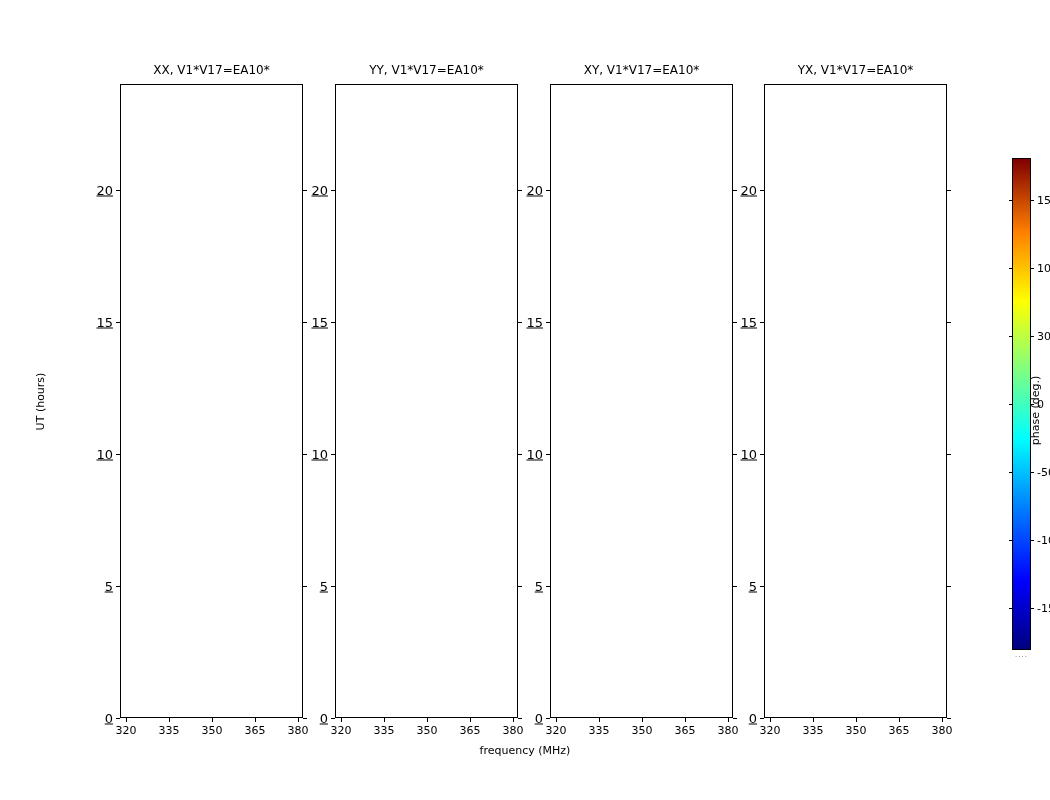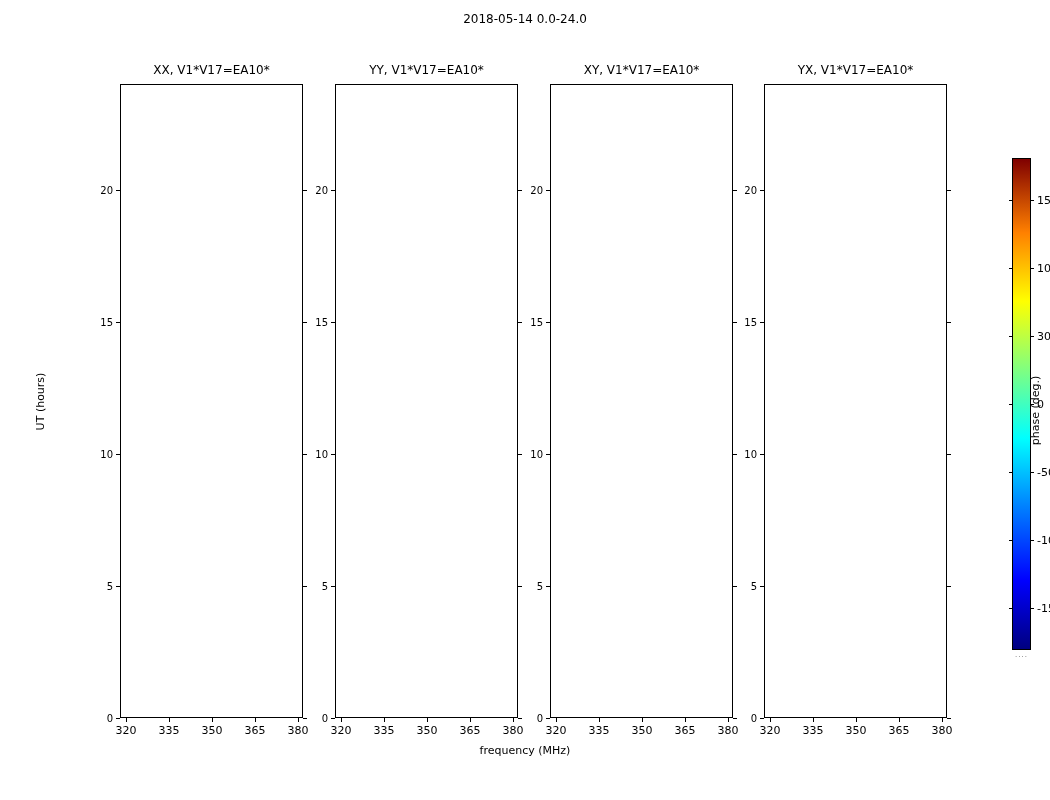--- a/index.html
+++ b/index.html
@@ -67,22 +67,23 @@
     right: -4px;
     width: 4px;
     height: 1px;
     background: #000;
   }
   .ylabel-txt {
     position: absolute;
     right: 100%;
     margin-right: 7px;
     transform: translateY(-50%);
-    font-size: 10px;
-    white-space: nowrap;
+    font-size: 13px;
+    white-space: nowrap;
+    text-decoration: underline;
   }
   .xtick {
     position: absolute;
     bottom: -4px;
     width: 1px;
     height: 4px;
     background: #000;
   }
   .xlabel-txt {
     position: absolute;
@@ -163,21 +164,20 @@
     font-size: 7px;
     letter-spacing: 1px;
     color: #555;
   }
 </style>
 </head>
 <body>
 
 <div class="figure">
 
-  <div class="suptitle">2018-05-14 0.0-24.0</div>
 
   <div class="panel" style="left:120px;">
     <div class="title">XX, V1*V17=EA10*</div>
     <div class="plotbox"></div>
 
     <div class="ytick" style="top:634px;"></div>
     <div class="ytick-in" style="top:634px;"></div>
     <div class="ylabel-txt" style="top:634px;">0</div>
     <div class="ytick" style="top:502px;"></div>
     <div class="ytick-in" style="top:502px;"></div>

